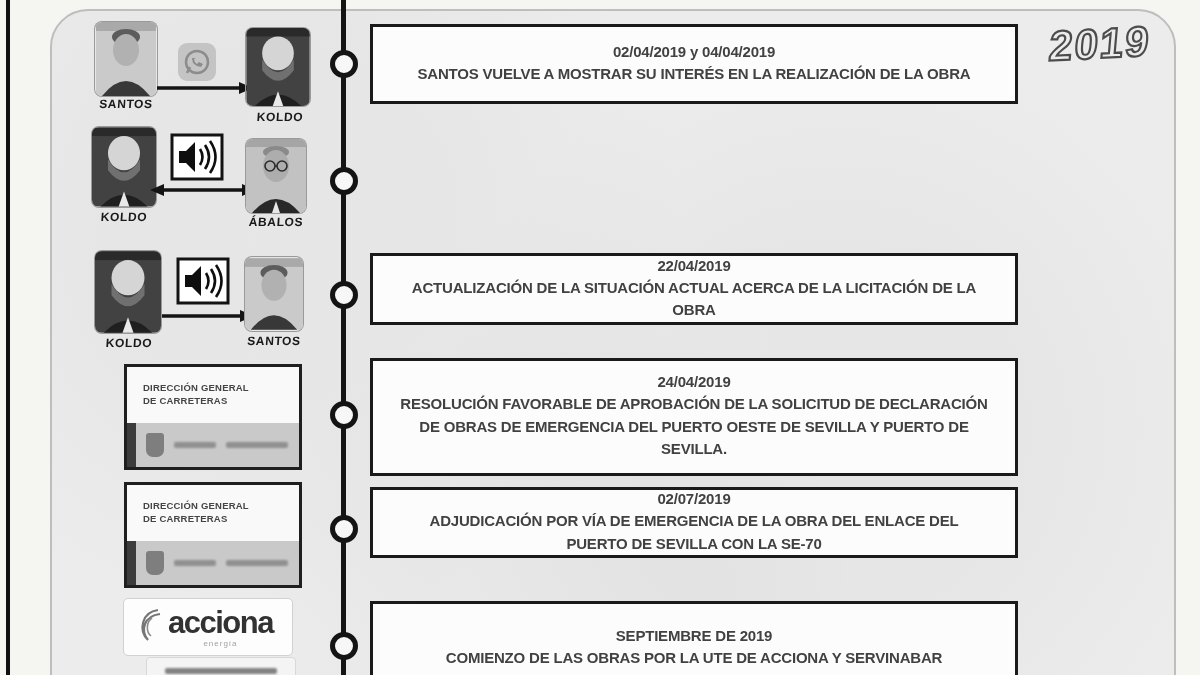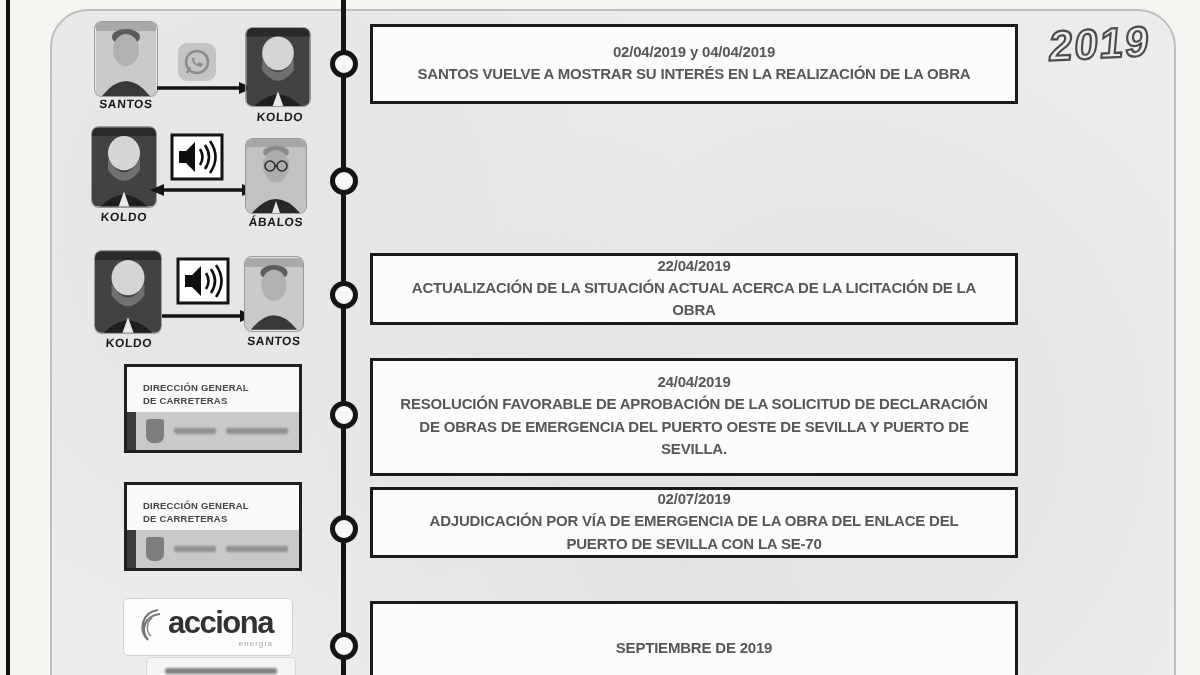--- a/index.html
+++ b/index.html
@@ -23,50 +23,50 @@
   .spine{position:absolute;left:341px;top:0;width:5px;height:675px;background:#171717;}
   .node{
     position:absolute;left:330px;width:18px;height:18px;border-radius:50%;
     background:#f4f4f1;border:5px solid #171717;box-sizing:content-box;
   }
   
   .event{
     position:absolute;left:370px;width:648px;box-sizing:border-box;
     background:#f9f9f6;border:3px solid #1d1d1b;
     display:flex;flex-direction:column;justify-content:center;align-items:center;
-    padding:6px 26px;text-align:center;color:#c2410c;
+    padding:6px 26px;text-align:center;color:#14532d;
   }
   .event .date{font-weight:700;font-size:15px;letter-spacing:-0.2px;margin-bottom:3px;}
   .event .desc{font-weight:700;font-size:15px;letter-spacing:-0.2px;line-height:1.5;}
   
   .photo{position:absolute;border-radius:7px;overflow:hidden;box-shadow:0 0 0 1px #9a9a96;}
   .photo svg{display:block;width:100%;height:100%;}
   .actor-label{
     position:absolute;text-align:center;font-weight:700;font-size:12px;color:#1c1c1a;
     letter-spacing:0.6px;transform:skewX(-4deg);
   }
   .chan{position:absolute;}
   .arrow{position:absolute;}
   
   .dgc{
-    position:absolute;left:124px;width:178px;height:89px;box-sizing:border-box;
+    position:absolute;left:124px;width:178px;height:106px;box-sizing:border-box;
     background:#f6f6f3;border:3px solid #222220;display:flex;flex-direction:column;
   }
   .dgc .dgc-text{padding:15px 8px 4px 16px;font-weight:700;font-size:9.5px;color:#474745;line-height:1.35;letter-spacing:0.2px;}
   .dgc .banner{margin-top:auto;height:44px;background:#c7c7c3;display:flex;align-items:center;position:relative;}
   .dgc .banner .lstrip{width:9px;height:100%;background:#3e3e3b;}
   .dgc .banner .emblem{width:18px;height:24px;margin-left:10px;background:#807e79;border-radius:3px 3px 7px 7px;filter:blur(0.6px);}
   .dgc .banner .smudge{height:6px;background:#918f8a;border-radius:2px;filter:blur(1px);margin-left:10px;}
   .acciona-card{
     position:absolute;left:123px;top:598px;width:170px;height:58px;box-sizing:border-box;
     background:#fafaf7;border:1px solid #cfcfcb;border-radius:5px;
     display:flex;align-items:center;padding:4px 10px;
   }
   .acciona-word{font-weight:700;font-size:31px;color:#343432;letter-spacing:-1.5px;line-height:1;}
-  .acciona-sub{font-size:8px;color:#a3a19c;text-align:right;margin-top:1px;letter-spacing:1px;}
+  .acciona-sub{font-size:8px;color:#a3a19c;text-align:center;margin-top:1px;letter-spacing:1px;}
   .partial-card{
     position:absolute;left:146px;top:657px;width:148px;height:30px;
     background:#f1f1ee;border:1px solid #d6d6d2;border-radius:4px 4px 0 0;overflow:hidden;
   }
   .partial-card .smudge{height:6px;width:112px;margin:10px auto 0;background:#85837e;border-radius:2px;filter:blur(1.2px);}
   
   .year{
     position:absolute;left:1040px;top:20px;width:120px;text-align:center;
     font-weight:700;font-size:42px;letter-spacing:2px;
     color:rgba(240,240,238,0.08);
@@ -101,20 +101,21 @@
   <div class="event" style="top:358px;height:118px">
     <div class="date">24/04/2019</div>
     <div class="desc">RESOLUCIÓN FAVORABLE DE APROBACIÓN DE LA SOLICITUD DE DECLARACIÓN DE OBRAS DE EMERGENCIA DEL PUERTO OESTE DE SEVILLA Y PUERTO DE SEVILLA.</div>
   </div>
   <div class="event" style="top:487px;height:71px">
     <div class="date">02/07/2019</div>
     <div class="desc">ADJUDICACIÓN POR VÍA DE EMERGENCIA DE LA OBRA DEL ENLACE DEL PUERTO DE SEVILLA CON LA SE-70</div>
   </div>
   <div class="event" style="top:601px;height:95px">
     <div class="date">SEPTIEMBRE DE 2019</div>
+    <div class="desc">COMIENZO DE LAS OBRAS POR LA UTE DE ACCIONA Y SERVINABAR</div>
   </div>
 
   <div class="photo" style="left:95px;top:22px;width:62px;height:74px">
     <svg viewBox="0 0 60 74">
       <rect width="60" height="74" fill="#c9c8c4"></rect>
         <rect width="60" height="9" fill="#a9a8a4"></rect>
       <ellipse cx="30" cy="15" rx="14" ry="8" fill="#5e5d59"></ellipse>
       <ellipse cx="30" cy="28" rx="13" ry="16" fill="#b2afa9"></ellipse>
       <path d="M6 74 Q30 44 54 74 Z" fill="#3b3a37"></path>
     </svg>

